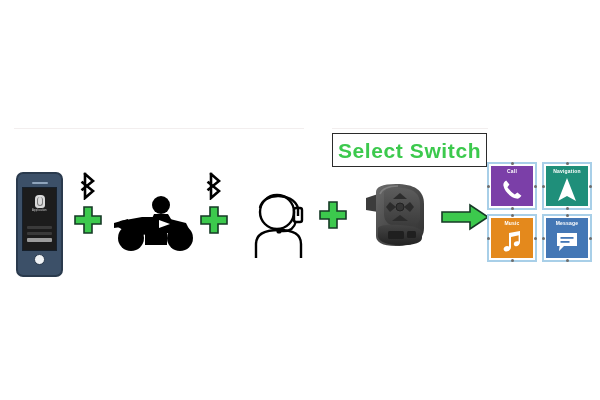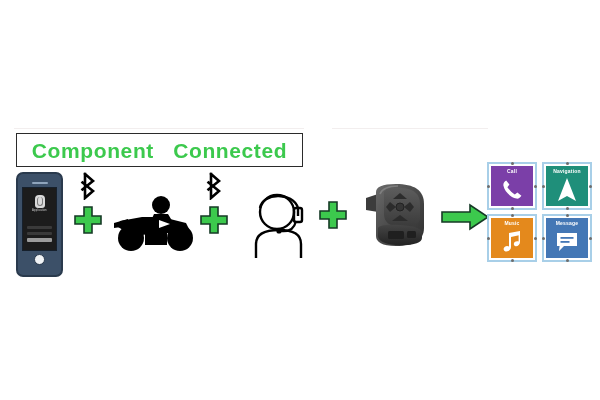--- a/index.html
+++ b/index.html
@@ -246,24 +246,24 @@
   #guide-2 { left: 332px; top: 128px; width: 156px; }
 </style>
 </head>
 <body>
 
 <div id="stage">
 
   <div class="guide" id="guide-1"></div>
   <div class="guide" id="guide-2"></div>
 
-  <div class="label-box" id="label-component">
-    <span class="label-text">Component   Connected</span>
-  </div>
-
+
+  <div class="label-box" id="label-select">
+    <span class="label-text">Select Switch</span>
+  </div>
 
   <div class="node" id="phone">
     <div class="phone-body">
       <div class="phone-speaker"></div>
       <div class="phone-screen">
         <div class="phone-app-icon"></div>
         <div class="phone-app-label">Application</div>
         <div class="phone-fields">
           <div class="phone-field"></div>
           <div class="phone-field"></div>

